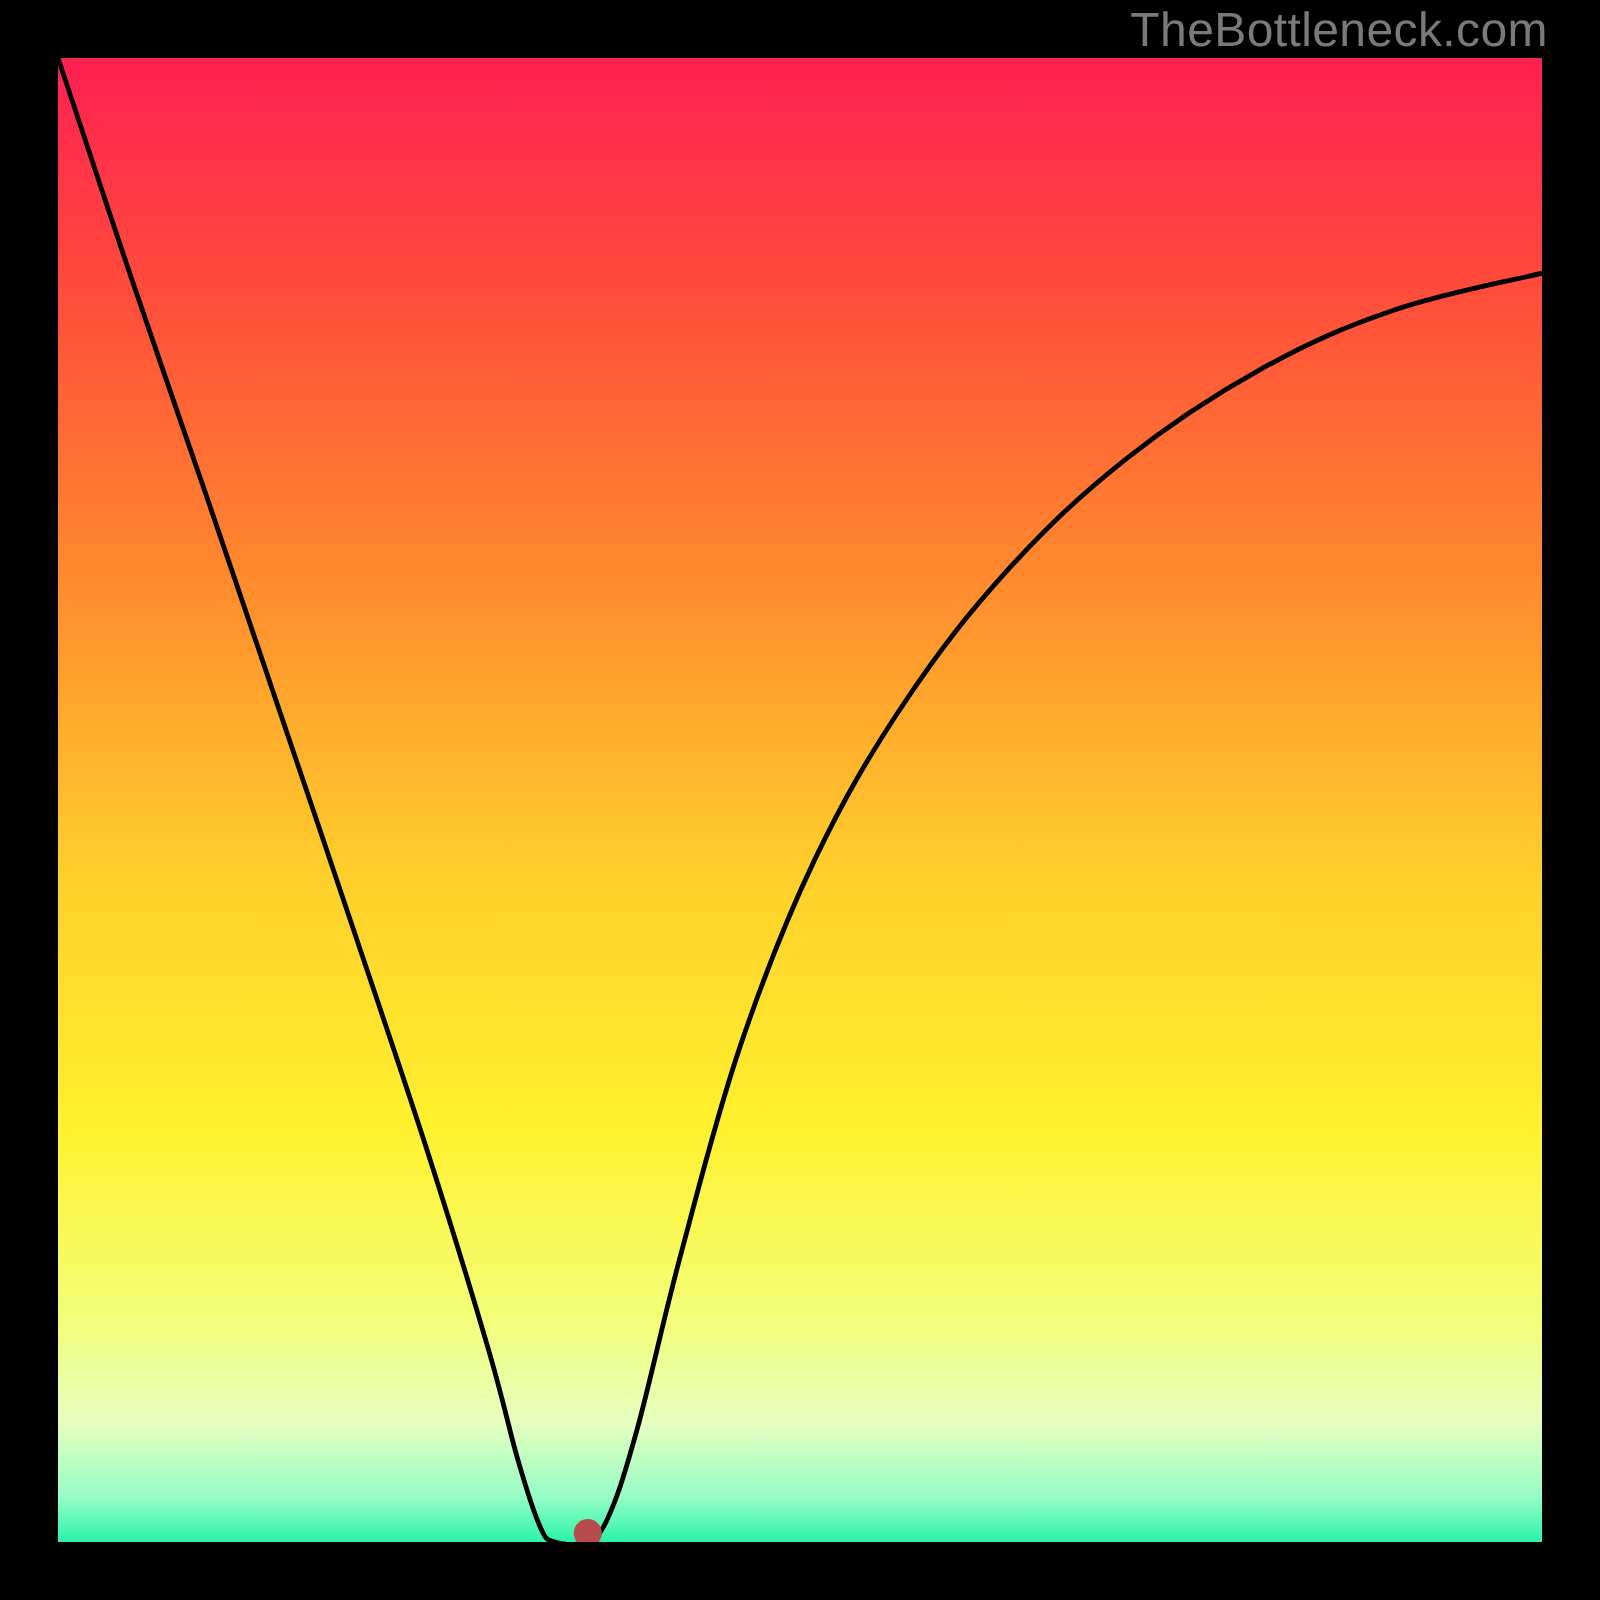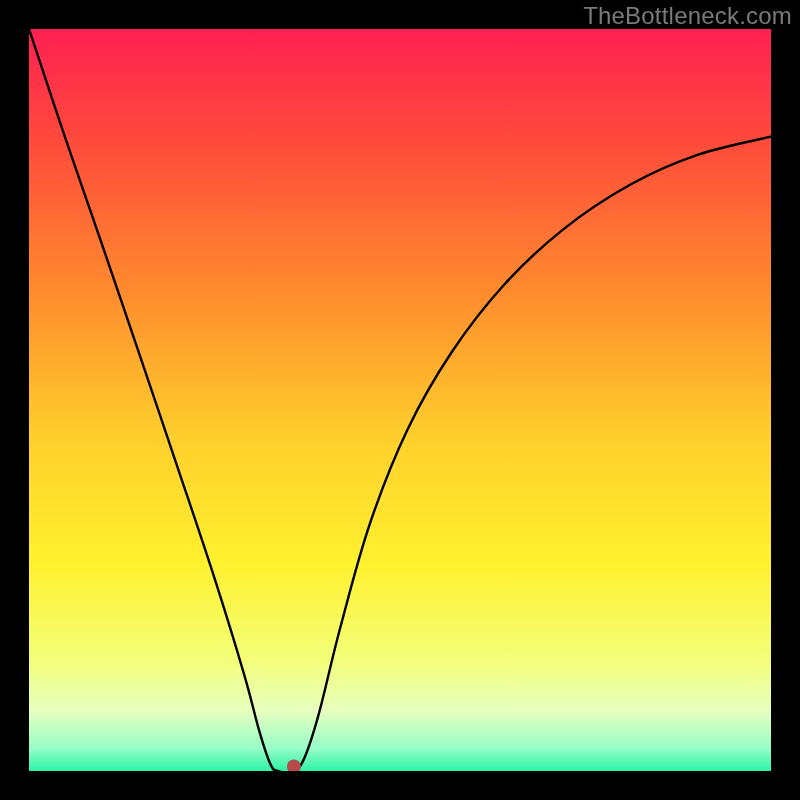--- a/index.html
+++ b/index.html
@@ -14,21 +14,21 @@
     position: absolute;
     left: 0;
     top: 0;
     width: 800px;
     height: 800px;
     background: #000;
   }
   .watermark {
     position: absolute;
     top: 2px;
-    right: 8px;
+    right: 26px;
     color: #7a7a7a;
     font-family: Arial, Helvetica, sans-serif;
     font-size: 24px;
     font-weight: 500;
     letter-spacing: 0.2px;
   }
   .plot {
     position: absolute;
     left: 29px;
     top: 29px;

